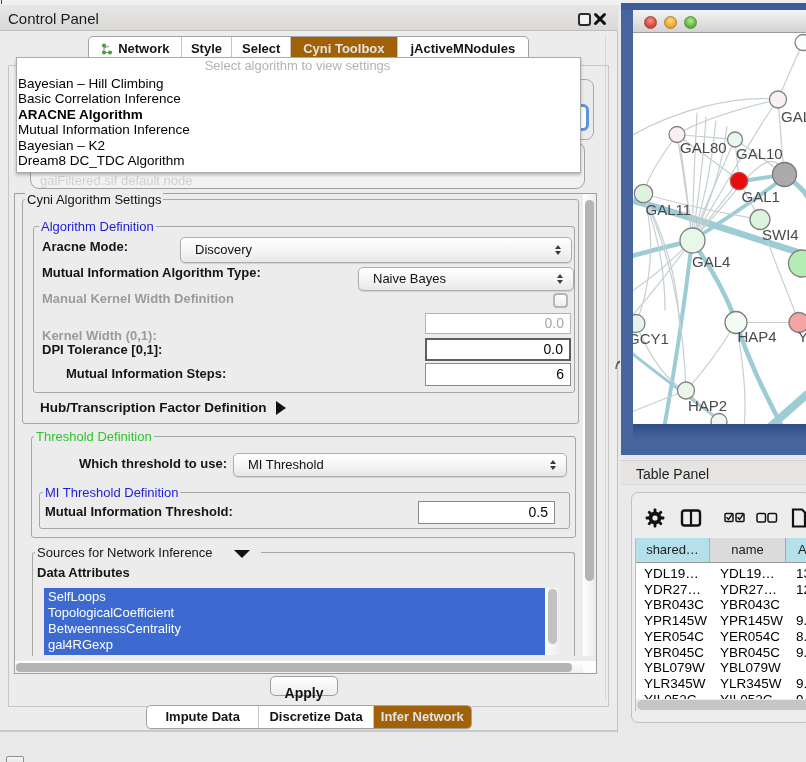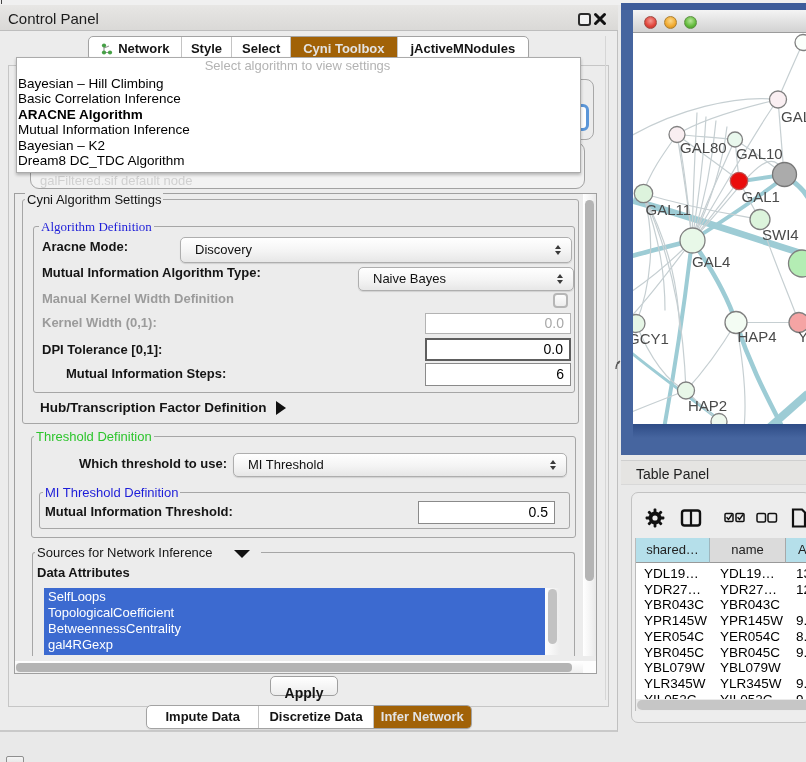--- a/index.html
+++ b/index.html
@@ -70,38 +70,38 @@
   <div class="abs" style="left:16px;top:658px;width:556px;height:8.5px;background:#b4b4b4;border-radius:4px;"></div>
   <div class="abs" style="left:583px;top:656px;width:13px;height:12px;background:#fdfdfd;"></div>
 </div>
 
 <div id="FORM">
 
   <div class="group" style="left:22px;top:199px;width:555px;height:223px;"></div>
   <div class="glabel" style="left:25px;top:192px;color:#151515;">Cyni Algorithm Settings</div>
 
   <div class="group" style="left:33px;top:226px;width:540px;height:165px;"></div>
-  <div class="glabel" style="left:39px;top:219px;color:#1d1dd8;font-family:Liberation Serif, serif;">Algorithm Definition</div>
+  <div class="glabel" style="left:39px;top:219px;color:#1d1dd8;">Algorithm Definition</div>
 
   <div class="lbl" style="left:42px;top:239px;">Aracne Mode:</div>
   <div class="combo" style="left:180px;top:236.5px;width:392px;height:26px;box-sizing:border-box;">
       <span class="ct">Discovery</span>
       <span class="ar"></span>
     </div>
 
   <div class="lbl" style="left:42px;top:265px;">Mutual Information Algorithm Type:</div>
   <div class="combo" style="left:358px;top:267px;width:216px;height:24px;box-sizing:border-box;">
       <span class="ct" style="top:2.5px;">Naive Bayes</span>
       <span class="ar"></span>
     </div>
 
   <div class="lbl dis" style="left:42px;top:291px;">Manual Kernel Width Definition</div>
   <div class="abs" style="left:553px;top:293px;width:15px;height:15px;border:2px solid #b6b6b6;border-radius:4px;background:linear-gradient(#fdfdfd,#ededed);box-sizing:border-box;"></div>
 
-  <div class="lbl dis" style="left:42px;top:315px;text-align:right;">Kernel Width (0,1):</div>
+  <div class="lbl dis" style="left:42px;top:328px;text-align:right;">Kernel Width (0,1):</div>
   <div class="field" style="left:425px;top:313px;width:146px;height:21px;border:1px solid #b3b3b3;box-sizing:border-box;color:#a8a8a8;padding:1px 6px 0 0;">0.0</div>
 
   <div class="lbl" style="left:42px;top:342px;">DPI Tolerance [0,1]:</div>
   <div class="field" style="left:425px;top:338px;width:146px;height:23px;border:2px solid #5e5e5e;box-sizing:border-box;color:#000;padding:1px 6px 0 0;">0.0</div>
 
   <div class="lbl" style="left:42px;top:366px;padding-left:24px;">Mutual Information Steps:</div>
   <div class="field" style="left:425px;top:363px;width:146px;height:23px;border:1px solid #8a8a8a;box-sizing:border-box;color:#000;padding:2px 6px 0 0;">6</div>
 
   <div class="lbl" style="left:40px;top:400px;font-size:13.5px;">Hub/Transcription Factor Definition</div>
   <div class="abs" style="left:276px;top:401px;width:0;height:0;border-top:7px solid transparent;border-bottom:7px solid transparent;border-left:10px solid #111;"></div>

